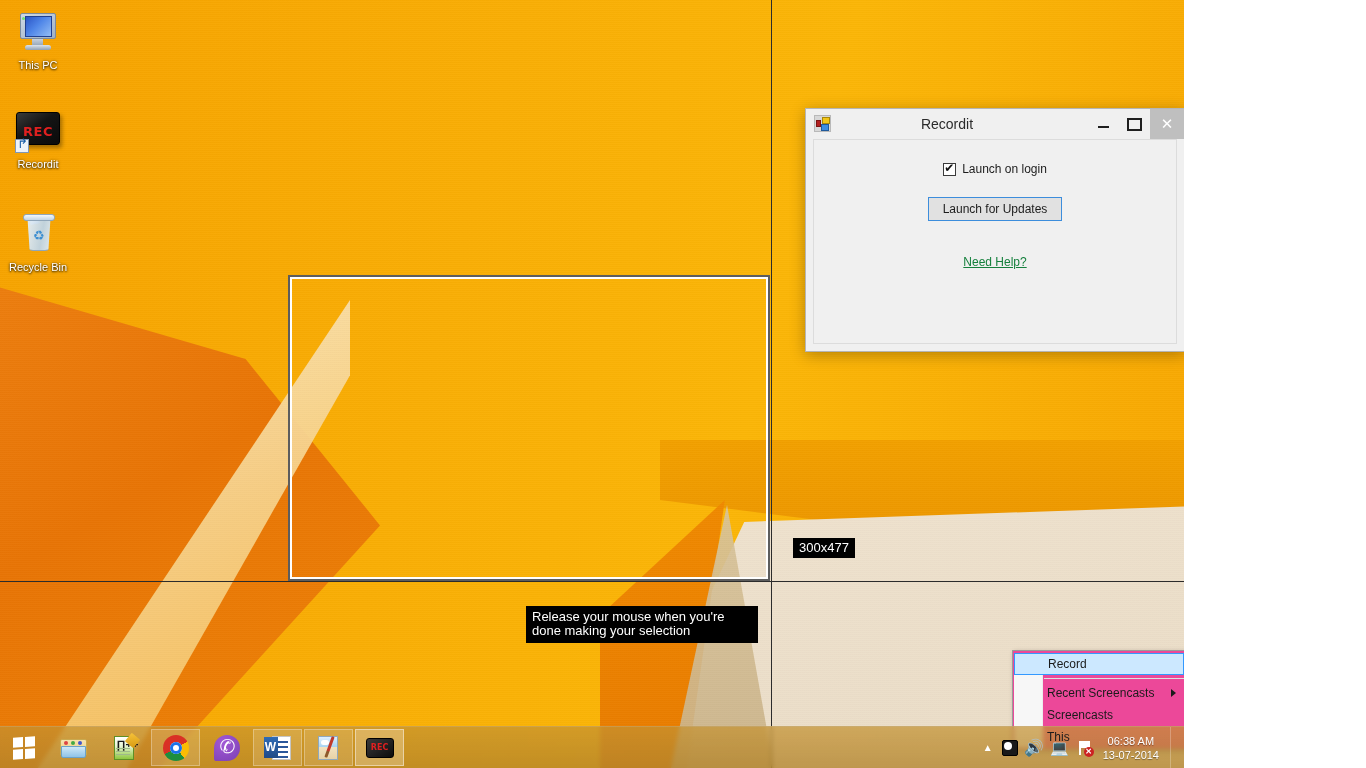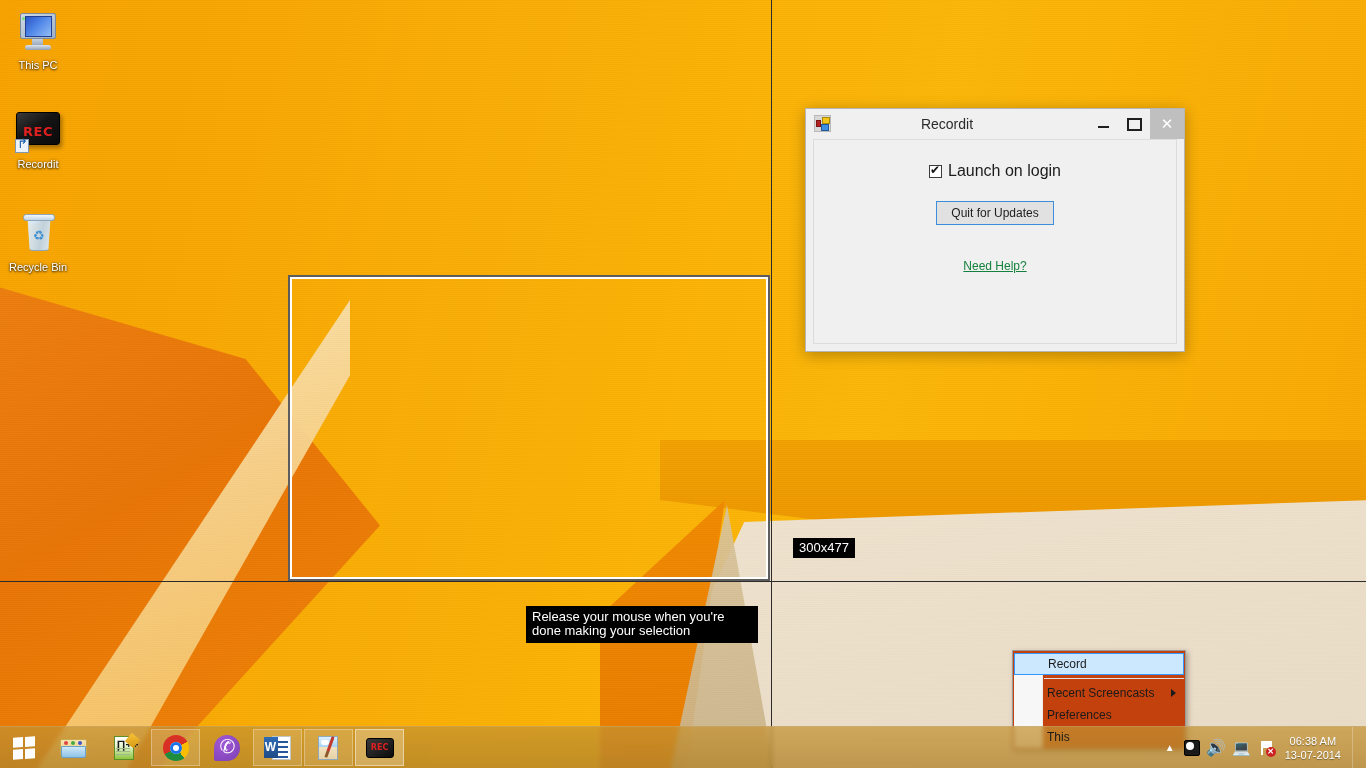--- a/index.html
+++ b/index.html
@@ -3,21 +3,21 @@
 <meta charset="utf-8">
 <style>
   * { box-sizing: border-box; margin: 0; padding: 0; }
   html, body {
     width: 1366px; height: 768px;
     overflow: hidden;
     font-family: "Liberation Sans", sans-serif;
   }
   #screen {
     position: relative;
-    width: 1366px; height: 768px;
+    width: 1184px; height: 768px;
     overflow: hidden;
     background: #F5A800;
     padding-left: 36px;
   }
 
   
   #wallpaper { position: absolute; inset: 0; overflow: hidden; }
   .wp-base {
     position: absolute; inset: 0;
     background: linear-gradient(105deg, #F6A200 0%, #F9AE05 38%, #FBB607 62%, #F7A602 100%);
@@ -244,21 +244,21 @@
     background: #f0f0f0;
     border: 1px solid #dcdcdc;
   }
   .rw-msg {
     text-align: center; font-size: 12px; color: #1c1c1c;
     margin-top: 24px;
   }
   .rw-checkrow {
     display: flex; align-items: center; justify-content: center;
     margin-top: 22px; gap: 6px;
-    font-size: 16px; color: #1c1c1c;
+    font-size: 12px; color: #1c1c1c;
   }
   .rw-checkbox {
     width: 13px; height: 13px; background: #ffffff;
     border: 1px solid #3b3b3b; position: relative;
   }
   .rw-checkbox:after {
     content: "✔"; position: absolute; left: 0px; top: -3px;
     font-size: 12px; color: #111111; line-height: 15px;
   }
   .rw-updbtn {
@@ -275,21 +275,21 @@
   }
   .rw-ver {
     display: block; text-align: center; margin-top: 10px;
     font-size: 11px; color: #a6a6a6;
   }
 
   
   #context-menu {
     position: absolute;
     left: 1012px; top: 650px; width: 174px;
-    background: #c2410c;
+    background: #ec4899;
     border: 1px solid #9a9a9a;
     box-shadow: 2px 2px 5px rgba(0,0,0,.30);
     padding: 2px 0 1px;
     font-family: "Liberation Sans", sans-serif;
   }
   .cm-item {
     position: relative;
     height: 22px;
     line-height: 22px;
     padding-left: 34px;
@@ -499,34 +499,34 @@
         <div class="rw-btn min"></div>
         <div class="rw-btn max"></div>
         <div class="rw-btn close">✕</div>
       </div>
     </div>
     <div class="rw-body">
       <div class="rw-checkrow">
         <span class="rw-checkbox"></span>
         <span>Launch on login</span>
       </div>
-      <button class="rw-updbtn">Quit for Updates</button>
+      <button class="rw-updbtn">Launch for Updates</button>
       <a class="rw-help" href="#">Need Help?</a>
     </div>
   </div>
 
   <div id="context-menu">
     <div class="cm-gutter"></div>
     <div class="cm-item selected">Record</div>
     <div class="cm-sep"></div>
     <div class="cm-item">
       <span>Recent Screencasts</span>
       <span class="cm-arrow"></span>
     </div>
-    <div class="cm-item">Preferences</div>
+    <div class="cm-item">Screencasts</div>
     <div class="cm-item">This</div>
   </div>
 
   <div id="taskbar">
     <div class="tb-start">
       <div class="win-logo">
         <span></span>
           <span></span>
           <span></span>
           <span></span>

